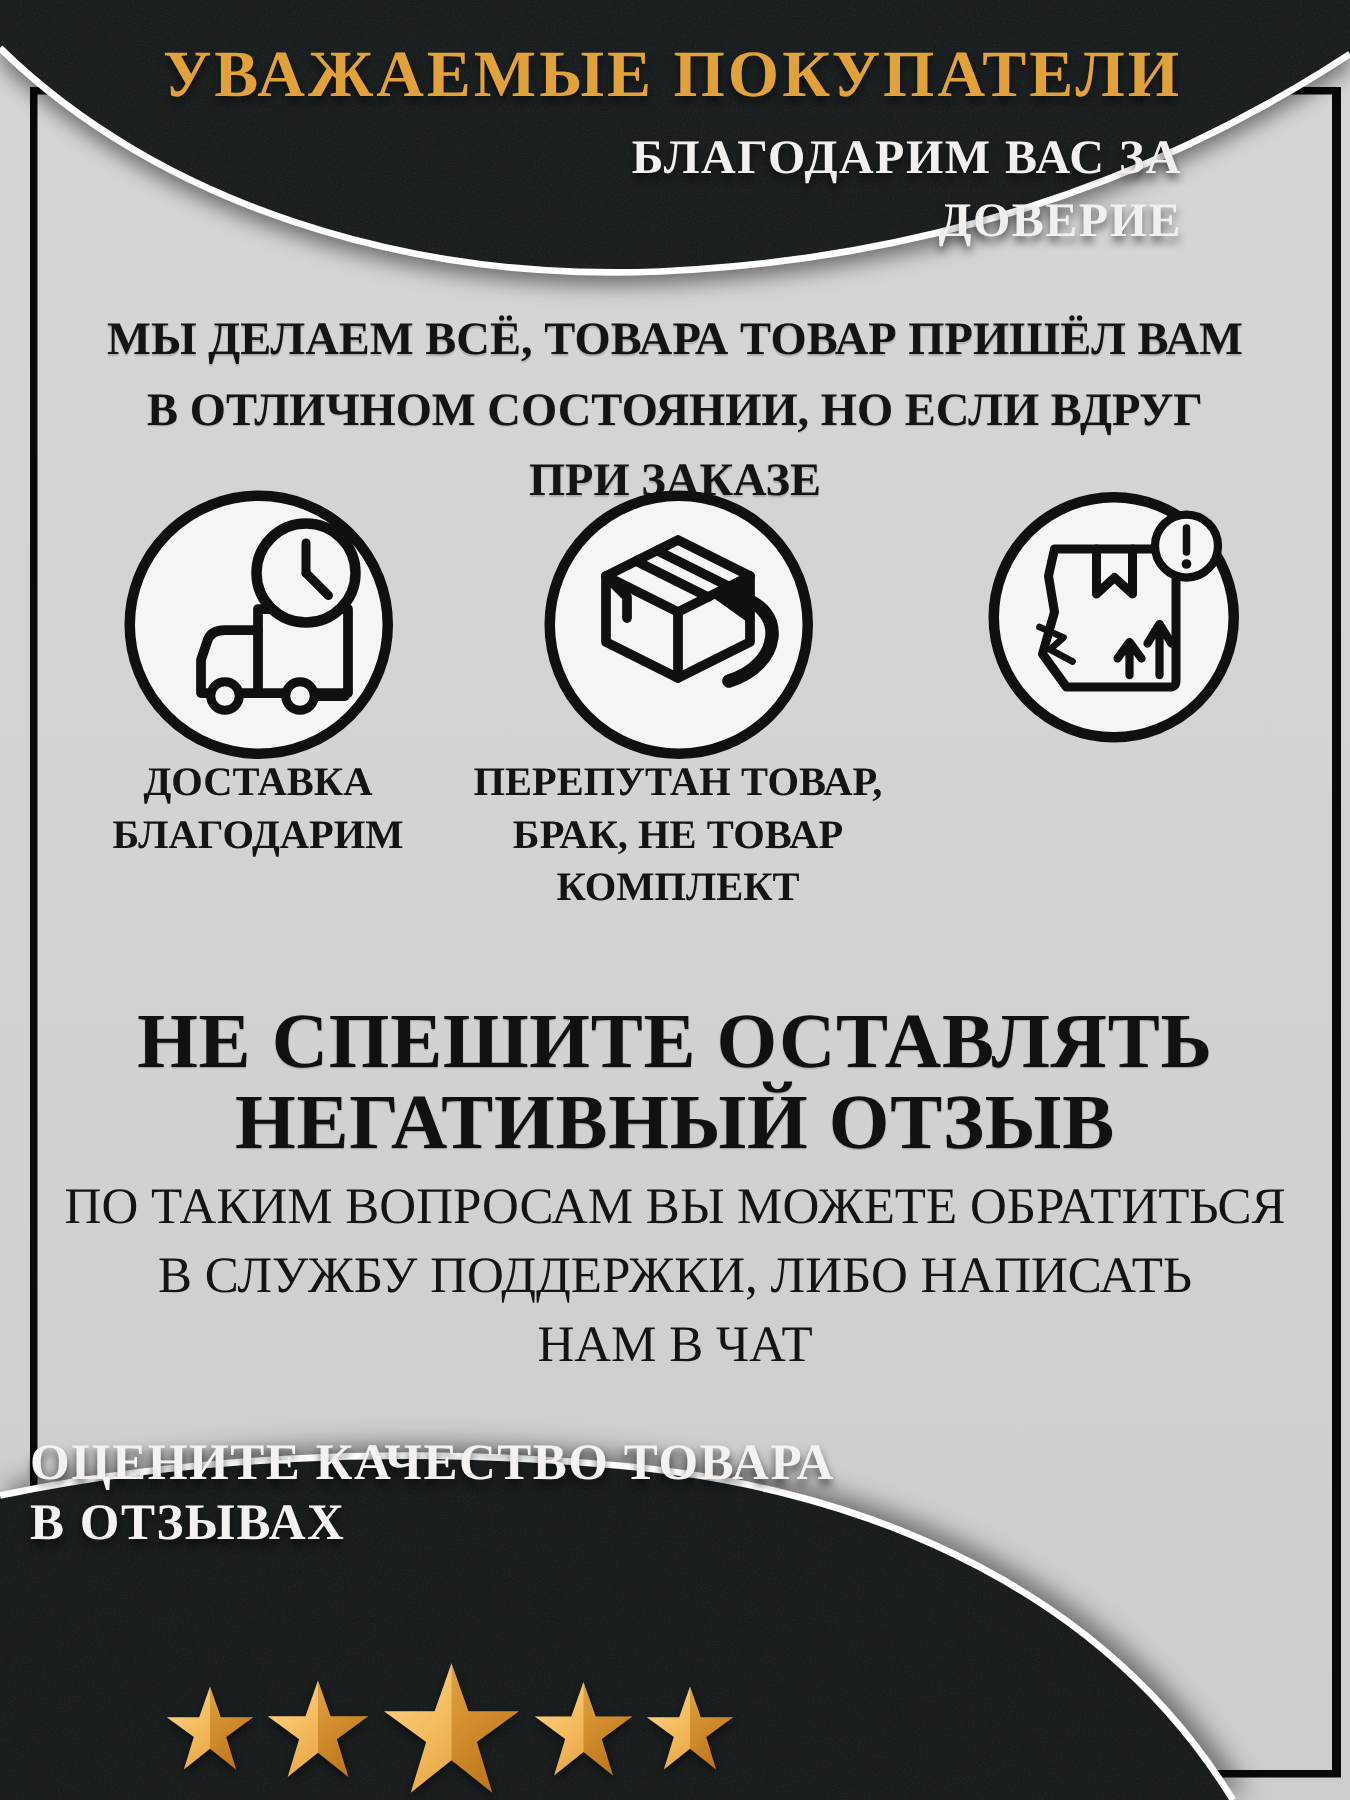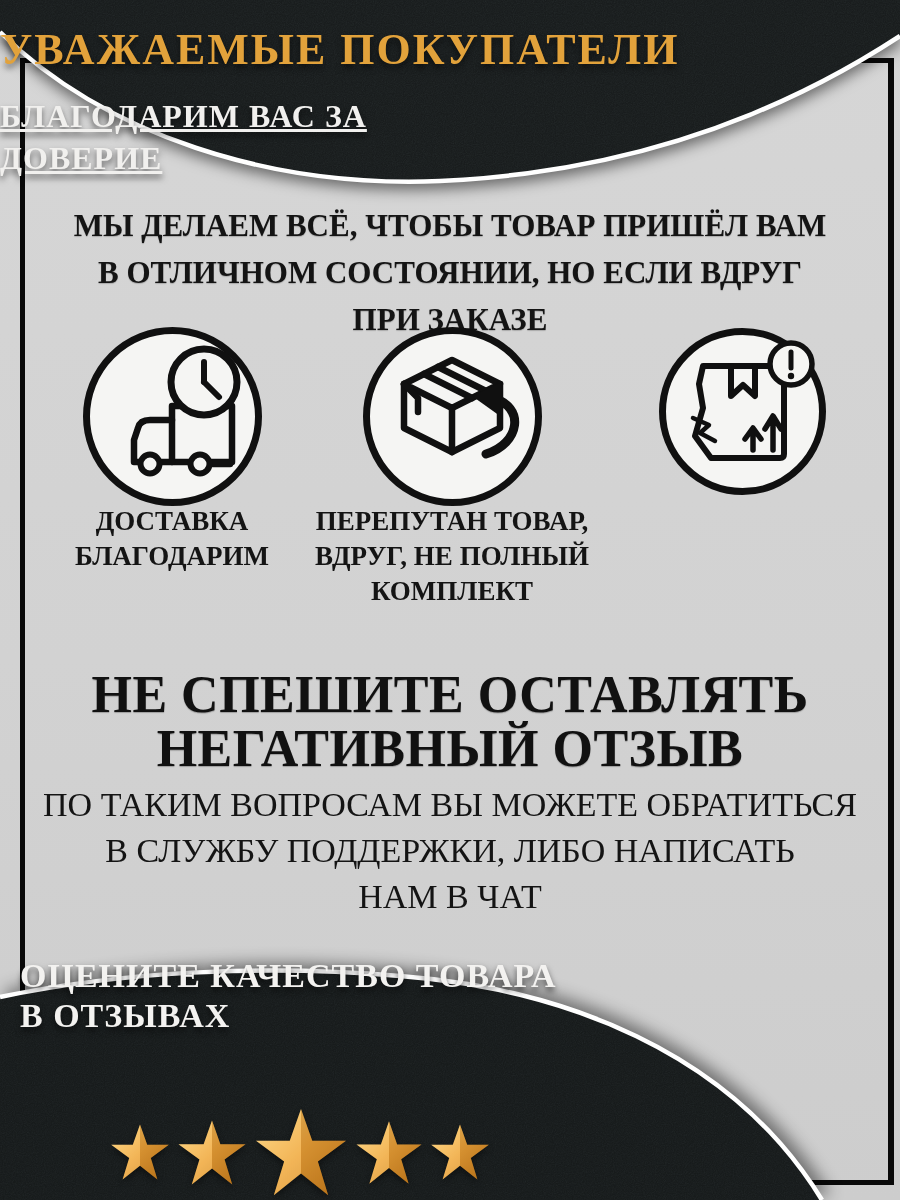--- a/index.html
+++ b/index.html
@@ -11,28 +11,28 @@
   }
   
   .frame{
     position:absolute;left:20px;top:58px;right:6px;bottom:15px;
     border:5px solid #090909;border-right-width:6px;z-index:1;pointer-events:none;
   }
   svg{display:block;overflow:visible;}
   
   .header-shape{position:absolute;left:0;top:0;z-index:2;filter:drop-shadow(0 6px 7px rgba(0,0,0,.5));}
   .footer-shape{position:absolute;left:0;top:950px;z-index:2;filter:drop-shadow(6px -5px 8px rgba(0,0,0,.45));}
-  .header-text{position:absolute;left:0;top:0;width:772px;text-align:left;z-index:3;}
+  .header-text{position:absolute;left:16px;top:0;width:772px;text-align:right;z-index:3;}
   .header-title{
     margin-top:24px;font-size:44px;font-weight:700;letter-spacing:2px;
     color:#e2a23b;text-shadow:0 4px 6px rgba(0,0,0,.55);
   }
   .header-subtitle{
-    margin-top:20px;font-size:32px;font-weight:700;line-height:42px;color:#f1f0ee;
-    text-shadow:0 4px 6px rgba(0,0,0,.55);white-space:pre-line;letter-spacing:1px;text-decoration:underline;
+    margin-top:8px;font-size:32px;font-weight:700;line-height:42px;color:#f1f0ee;
+    text-shadow:0 4px 6px rgba(0,0,0,.55);white-space:pre-line;letter-spacing:1px;
   }
   
   .intro{
     position:absolute;left:40px;right:40px;top:202px;z-index:2;text-align:center;
     font-size:31px;font-weight:700;line-height:47px;color:#141414;white-space:pre-line;
     text-shadow:0 1px 1px rgba(0,0,0,.2);
   }
   .issue{position:absolute;top:324px;width:300px;z-index:2;}
   .issue-1{left:22px;}.issue-2{left:302px;}.issue-3{left:592px;}
   .icon-wrap{margin:0 auto;}
@@ -88,21 +88,21 @@
     </g>
     <path d="M900,36 C790,108 640,172 440,181 C270,188 105,135 0,32" fill="none" stroke="#ffffff" stroke-width="4.5"></path>
   </svg>
 
   <div class="header-text">
     <div class="header-title">УВАЖАЕМЫЕ ПОКУПАТЕЛИ</div>
     <div class="header-subtitle">БЛАГОДАРИМ ВАС ЗА
 ДОВЕРИЕ</div>
   </div>
 
-  <div class="intro">МЫ ДЕЛАЕМ ВСЁ, ЧТОБЫ ТОВАР ПРИШЁЛ ВАМ
+  <div class="intro">МЫ ДЕЛАЕМ ВСЁ, ТОВАРА ТОВАР ПРИШЁЛ ВАМ
 В ОТЛИЧНОМ СОСТОЯНИИ, НО ЕСЛИ ВДРУГ
 ПРИ ЗАКАЗЕ</div>
 
   <div class="issue issue-1">
     <svg class="icon-wrap" width="185" height="185" viewBox="0 0 185 185">
       <circle cx="92.5" cy="92.5" r="86" fill="#f5f5f3" stroke="#101010" stroke-width="7"></circle>
       <g fill="none" stroke="#101010" stroke-width="6.5" stroke-linecap="round" stroke-linejoin="round">
         <path d="M92,82 H152 V138 H92 Z"></path>
         <path d="M92,96 H70 Q60,96 58,104 L54,116 V138 H92"></path>
         <path d="M132,140 H150"></path>
@@ -127,21 +127,21 @@
         <path d="M44,60 V104 L92,128 V84"></path>
         <path d="M140,60 V104 L92,128"></path>
         <path d="M64,50 L112,74"></path>
         <path d="M78,43 L126,67"></path>
         <path d="M44,60 L58,74 L58,88"></path>
       </g>
       <path d="M126,130 C160,120 166,82 132,74" fill="none" stroke="#101010" stroke-width="9" stroke-linecap="round"></path>
       <polygon points="112,72 142,58 140,92" fill="#101010"></polygon>
     </svg>
     <div class="issue-label">ПЕРЕПУТАН ТОВАР,
-ВДРУГ, НЕ ПОЛНЫЙ
+БРАК, НЕ ТОВАР
 КОМПЛЕКТ</div>
   </div>
 
   <div class="issue issue-3">
     <svg class="icon-wrap" width="175" height="175" viewBox="0 0 175 175">
       <circle cx="87.5" cy="87.5" r="80" fill="#f5f5f3" stroke="#101010" stroke-width="7"></circle>
       <g fill="none" stroke="#101010" stroke-width="6" stroke-linecap="round" stroke-linejoin="round">
         <path d="M48,42 H125 Q129,42 129,46 V130 Q129,134 125,134 H56 L40,112 L48,84 L44,60 Z"></path>
         <path d="M76,42 V72 L88,61 L100,72 V42"></path>
         <path d="M38,94 L54,101 L45,109 L60,117" stroke-width="4.5"></path>

